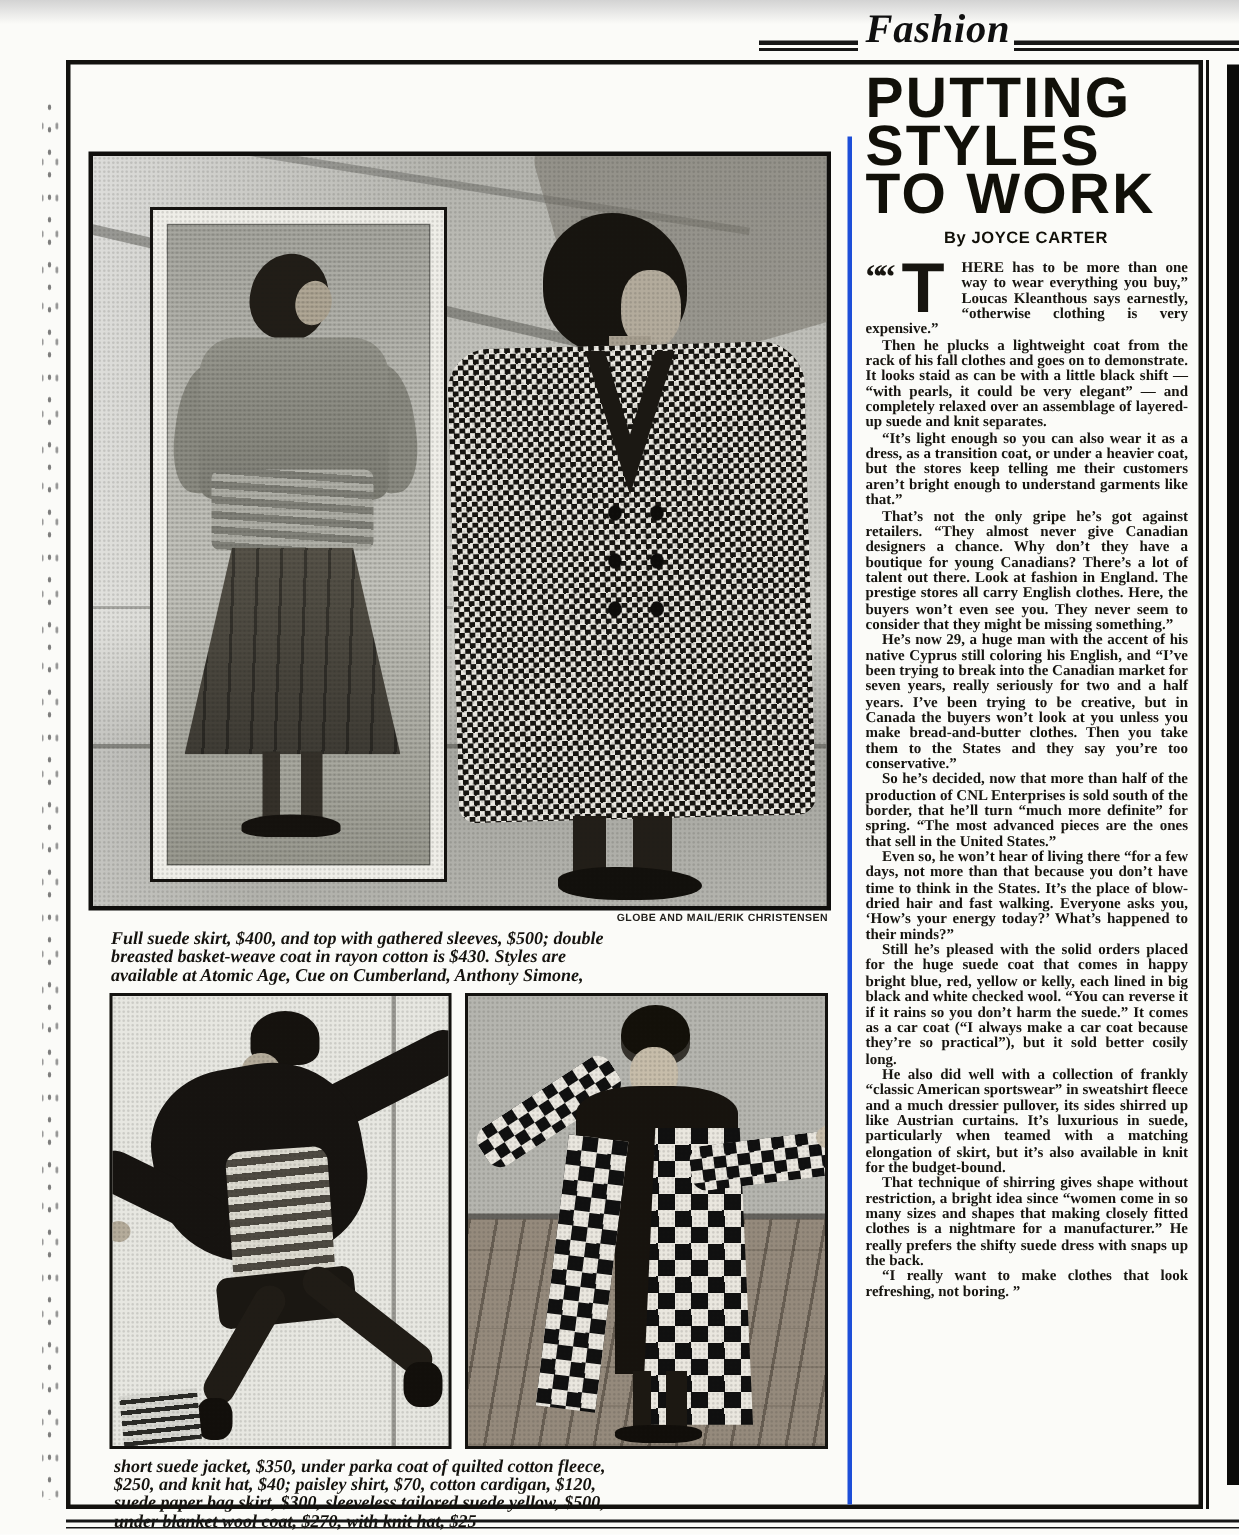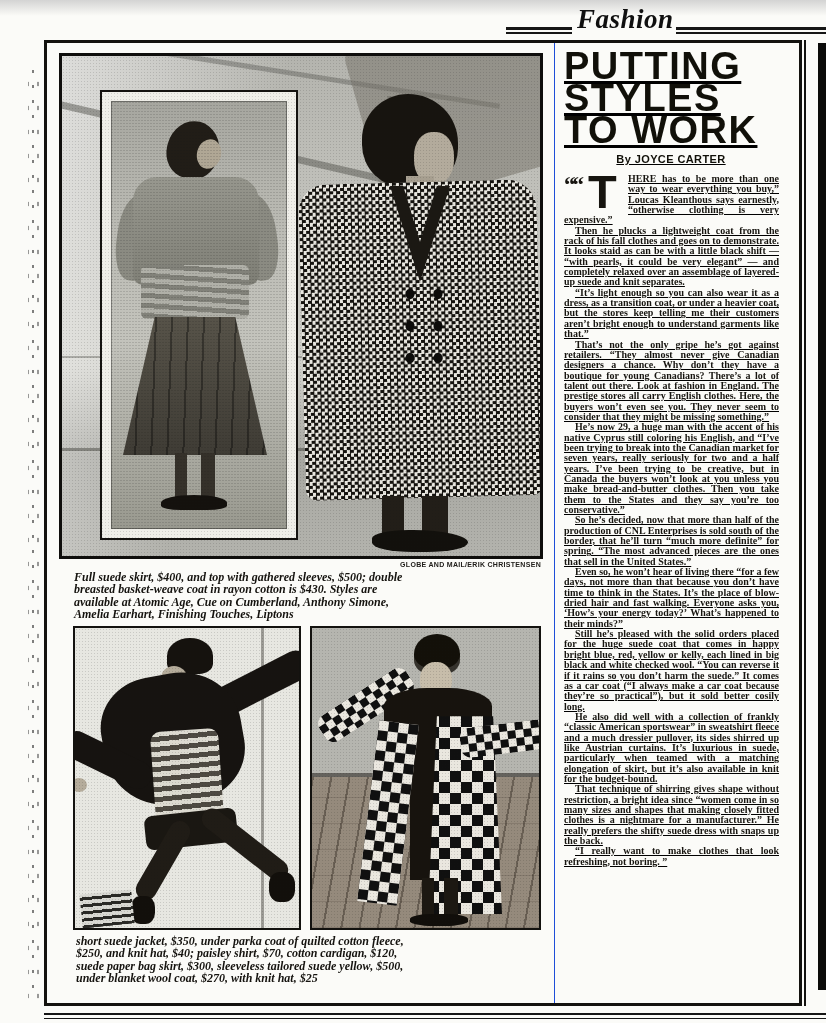--- a/index.html
+++ b/index.html
@@ -24,22 +24,22 @@
   .scan-strip { position:absolute; left:818px; top:43px; width:8px; height:947px; background:#0b0b09; }
   .bottom-rules { position:absolute; left:44px; top:1013px; width:782px; }
   .bottom-rules .r1 { height:2px; background:#161616; margin-bottom:3px; }
   .bottom-rules .r2 { height:1px; background:#161616; }
 
   
   .main-box { position:absolute; left:44px; top:40px; width:758px; height:966px;
               border:3px solid #13120f; background:#fbfbf8; display:flex; box-sizing:border-box; }
   .main-box::after { content:""; position:absolute; right:-7px; top:-3px; bottom:-3px; width:2px; background:#13120f; }
 
-  .left-col { width:527px; border-right:1px solid #1d4ed8; box-sizing:border-box; position:relative; }
-  .right-col { flex:1; position:relative; padding:5px 20px 0 7px; box-sizing:border-box;text-decoration:underline; }
+  .left-col { width:527px; border-right:3px solid #1d4ed8; box-sizing:border-box; position:relative;margin-top:48px; }
+  .right-col { flex:1; position:relative; padding:5px 7px 0 7px; box-sizing:border-box; }
 
   
   .ht { position:relative; overflow:hidden; }
   .ht::after { content:""; position:absolute; inset:0; pointer-events:none;
     background-image:radial-gradient(rgba(25,25,22,.14) .6px, transparent 1px);
     background-size:3px 3px; }
   .art { position:absolute; }
 
   
   .photo-top-frame { margin:10px 11px 0 12px; height:500px; border:3px solid #0f0e0c;
@@ -200,21 +200,20 @@
           <div class="art m2-shoes"></div>
         </div>
       </div>
 
       <div class="credit">GLOBE AND MAIL/ERIK CHRISTENSEN</div>
 
       <div class="caption caption-top">
         <div>Full suede skirt, $400, and top with gathered sleeves, $500; double</div>
         <div>breasted basket-weave coat in rayon cotton is $430. Styles are</div>
         <div>available at Atomic Age, Cue on Cumberland, Anthony Simone,</div>
-        <div>Amelia Earhart, Finishing Touches, Liptons</div>
       </div>
 
       <div class="photos-row">
         <div class="photo-bl ht">
           <div class="art bl-line"></div>
           <div class="art bl-arm-r"></div>
           <div class="art bl-hat"></div>
           <div class="art bl-face"></div>
           <div class="art bl-jacket"></div>
           <div class="art bl-arm-l"></div>

